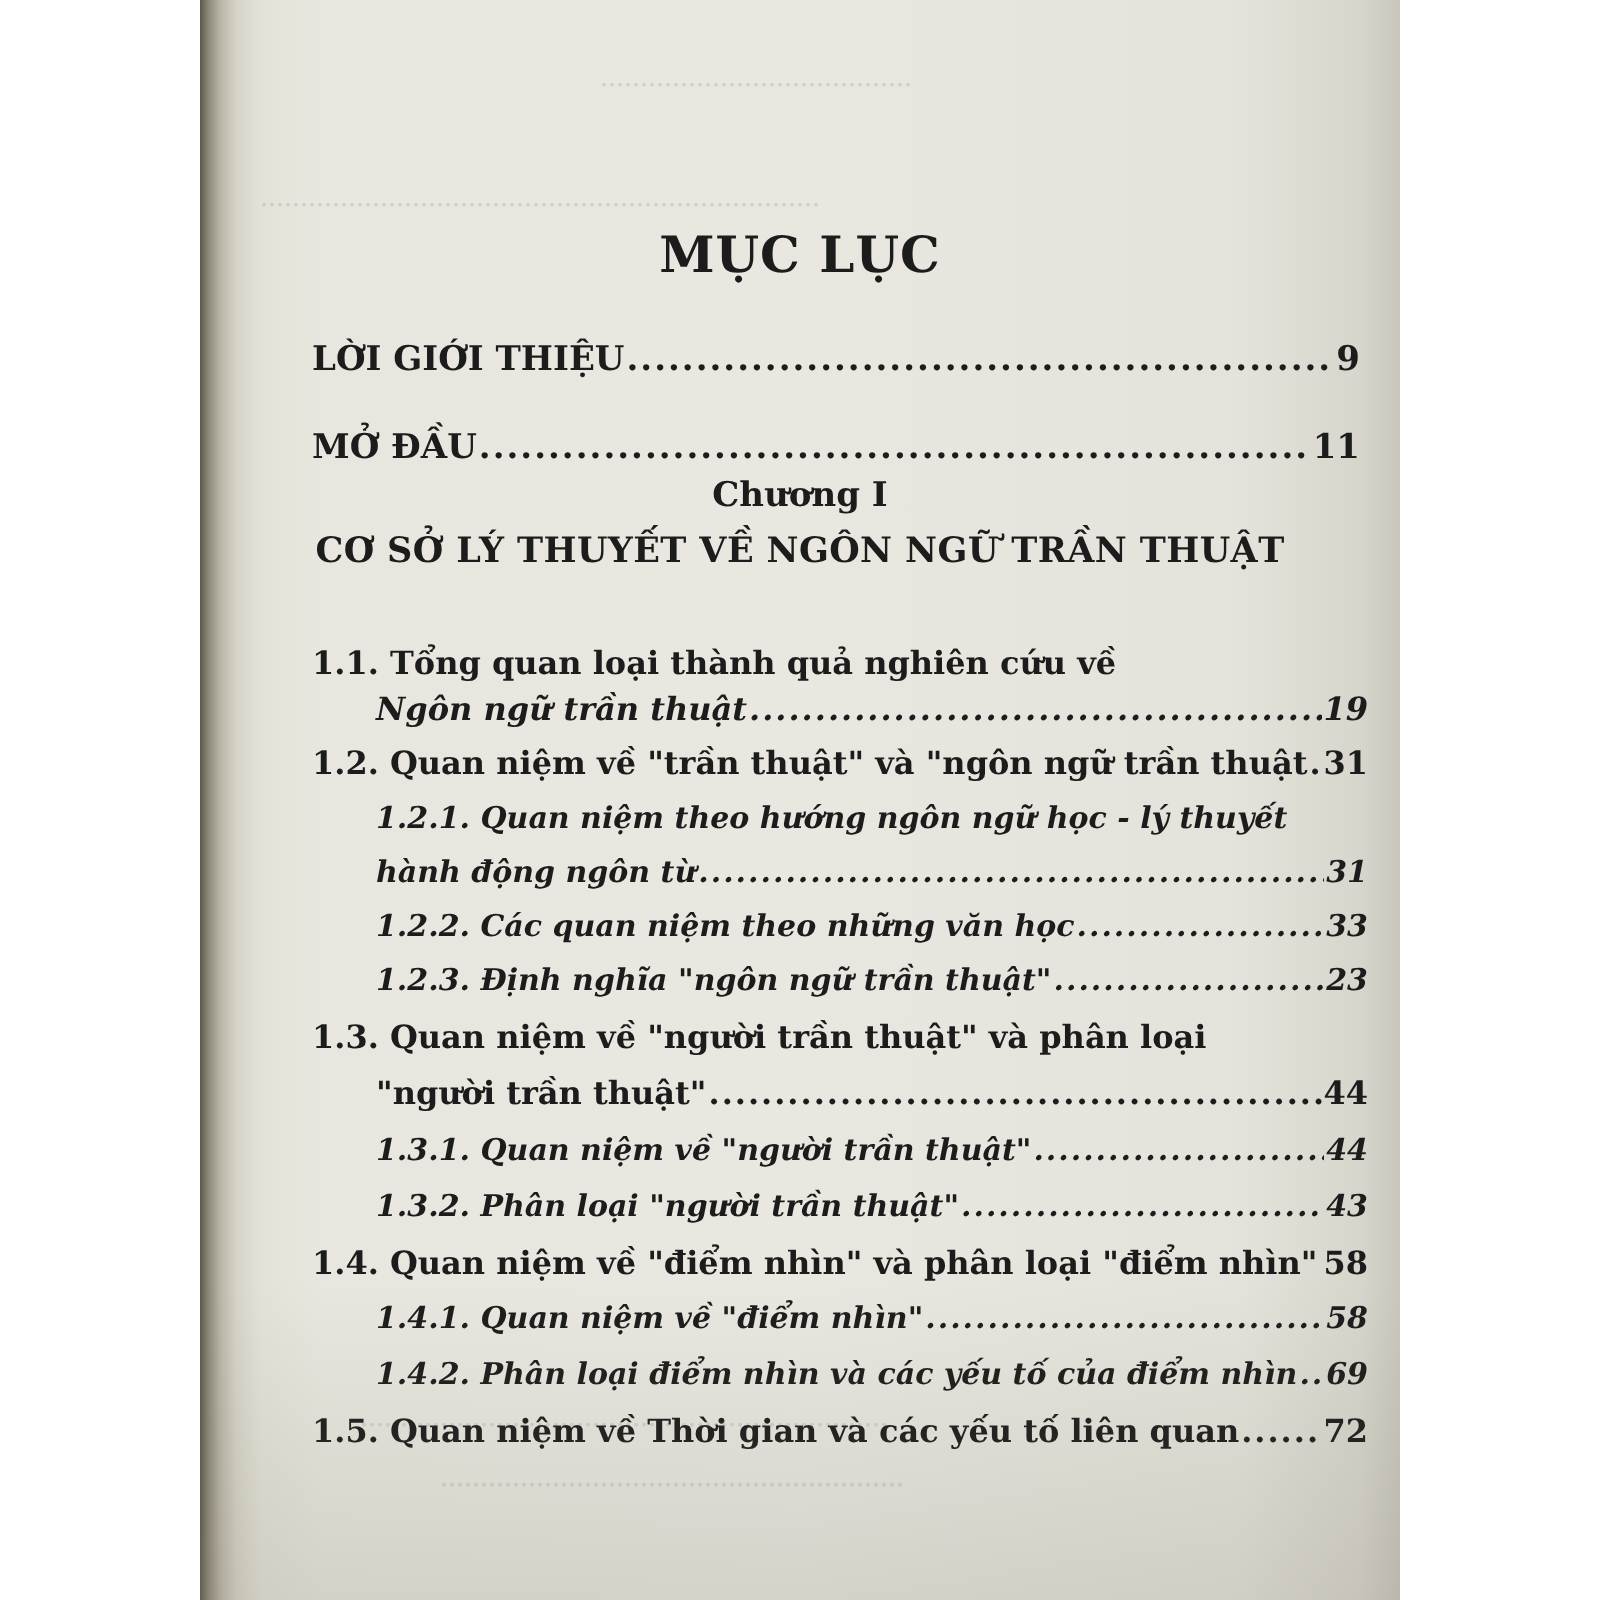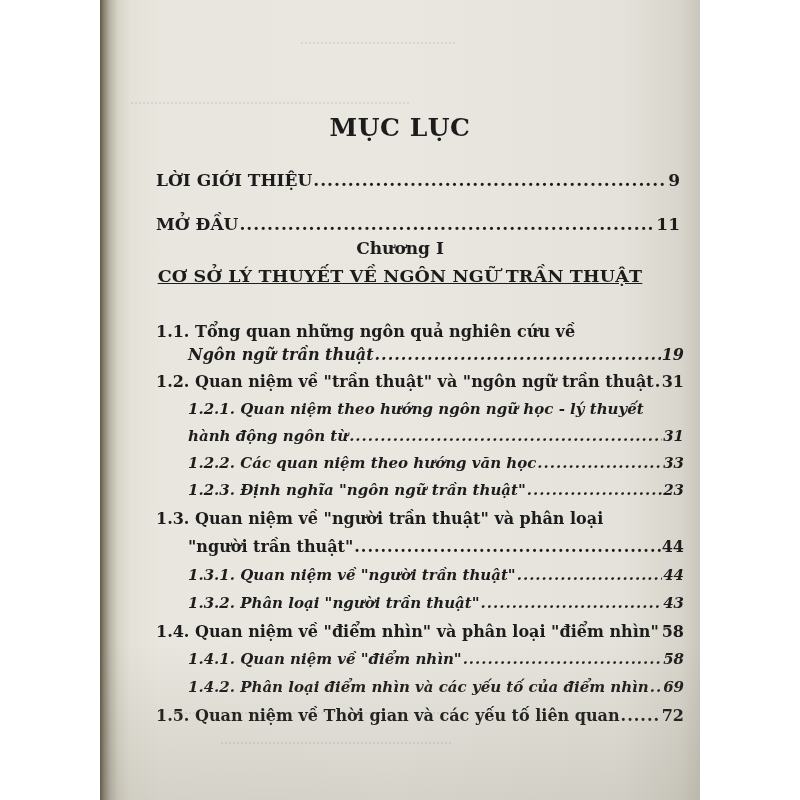--- a/index.html
+++ b/index.html
@@ -91,21 +91,20 @@
   }
   .chapter-title {
     position: absolute;
     top: 266px;
     left: 0;
     width: 600px;
     text-align: center;
     font-size: 17.5px;
     font-weight: bold;
     letter-spacing: 0.2px;
-    text-decoration: underline;
   }
   .l1 {
     font-size: 16px;
     font-weight: bold;
     left: 56px;
     width: 528px;
   }
   .l1-cont {
     font-size: 16px;
     left: 88px;
@@ -148,21 +147,21 @@
       <span class="lbl">MỞ ĐẦU</span>
       <span class="dots"></span>
       <span class="pg">11</span>
     </div>
 
     <div class="chapter-label">Chương I</div>
     <div class="chapter-title">CƠ SỞ LÝ THUYẾT VỀ NGÔN NGỮ TRẦN THUẬT</div>
 
     <div class="plain-line" style="top:322px;left:56px;font-size:16px;font-weight:bold;">
       <span>1.1.</span>
-      <span>Tổng quan những ngôn quả nghiên cứu về</span>
+      <span>Tổng quan loại thành quả nghiên cứu về</span>
     </div>
     <div class="toc-line l1-cont italic" style="top:345px;">
       <span class="lbl">Ngôn ngữ trần thuật</span>
       <span class="dots"></span>
       <span class="pg">19</span>
     </div>
 
     <div class="toc-line l1" style="top:372px;">
       <span class="lbl"><span>1.2.</span> <span>Quan niệm về "trần thuật" và "ngôn ngữ trần thuật</span></span>
       <span class="dots"></span>
@@ -173,21 +172,21 @@
       <span>1.2.1.</span>
       <span>Quan niệm theo hướng ngôn ngữ học - lý thuyết</span>
     </div>
     <div class="toc-line l2" style="top:427px;">
       <span class="lbl">hành động ngôn từ</span>
       <span class="dots"></span>
       <span class="pg">31</span>
     </div>
 
     <div class="toc-line l2" style="top:454px;">
-      <span class="lbl"><span>1.2.2.</span> <span>Các quan niệm theo hướng văn học</span></span>
+      <span class="lbl"><span>1.2.2.</span> <span>Các quan niệm theo những văn học</span></span>
       <span class="dots"></span>
       <span class="pg">33</span>
     </div>
 
     <div class="toc-line l2" style="top:481px;">
       <span class="lbl"><span>1.2.3.</span> <span>Định nghĩa "ngôn ngữ trần thuật"</span></span>
       <span class="dots"></span>
       <span class="pg">23</span>
     </div>
 

